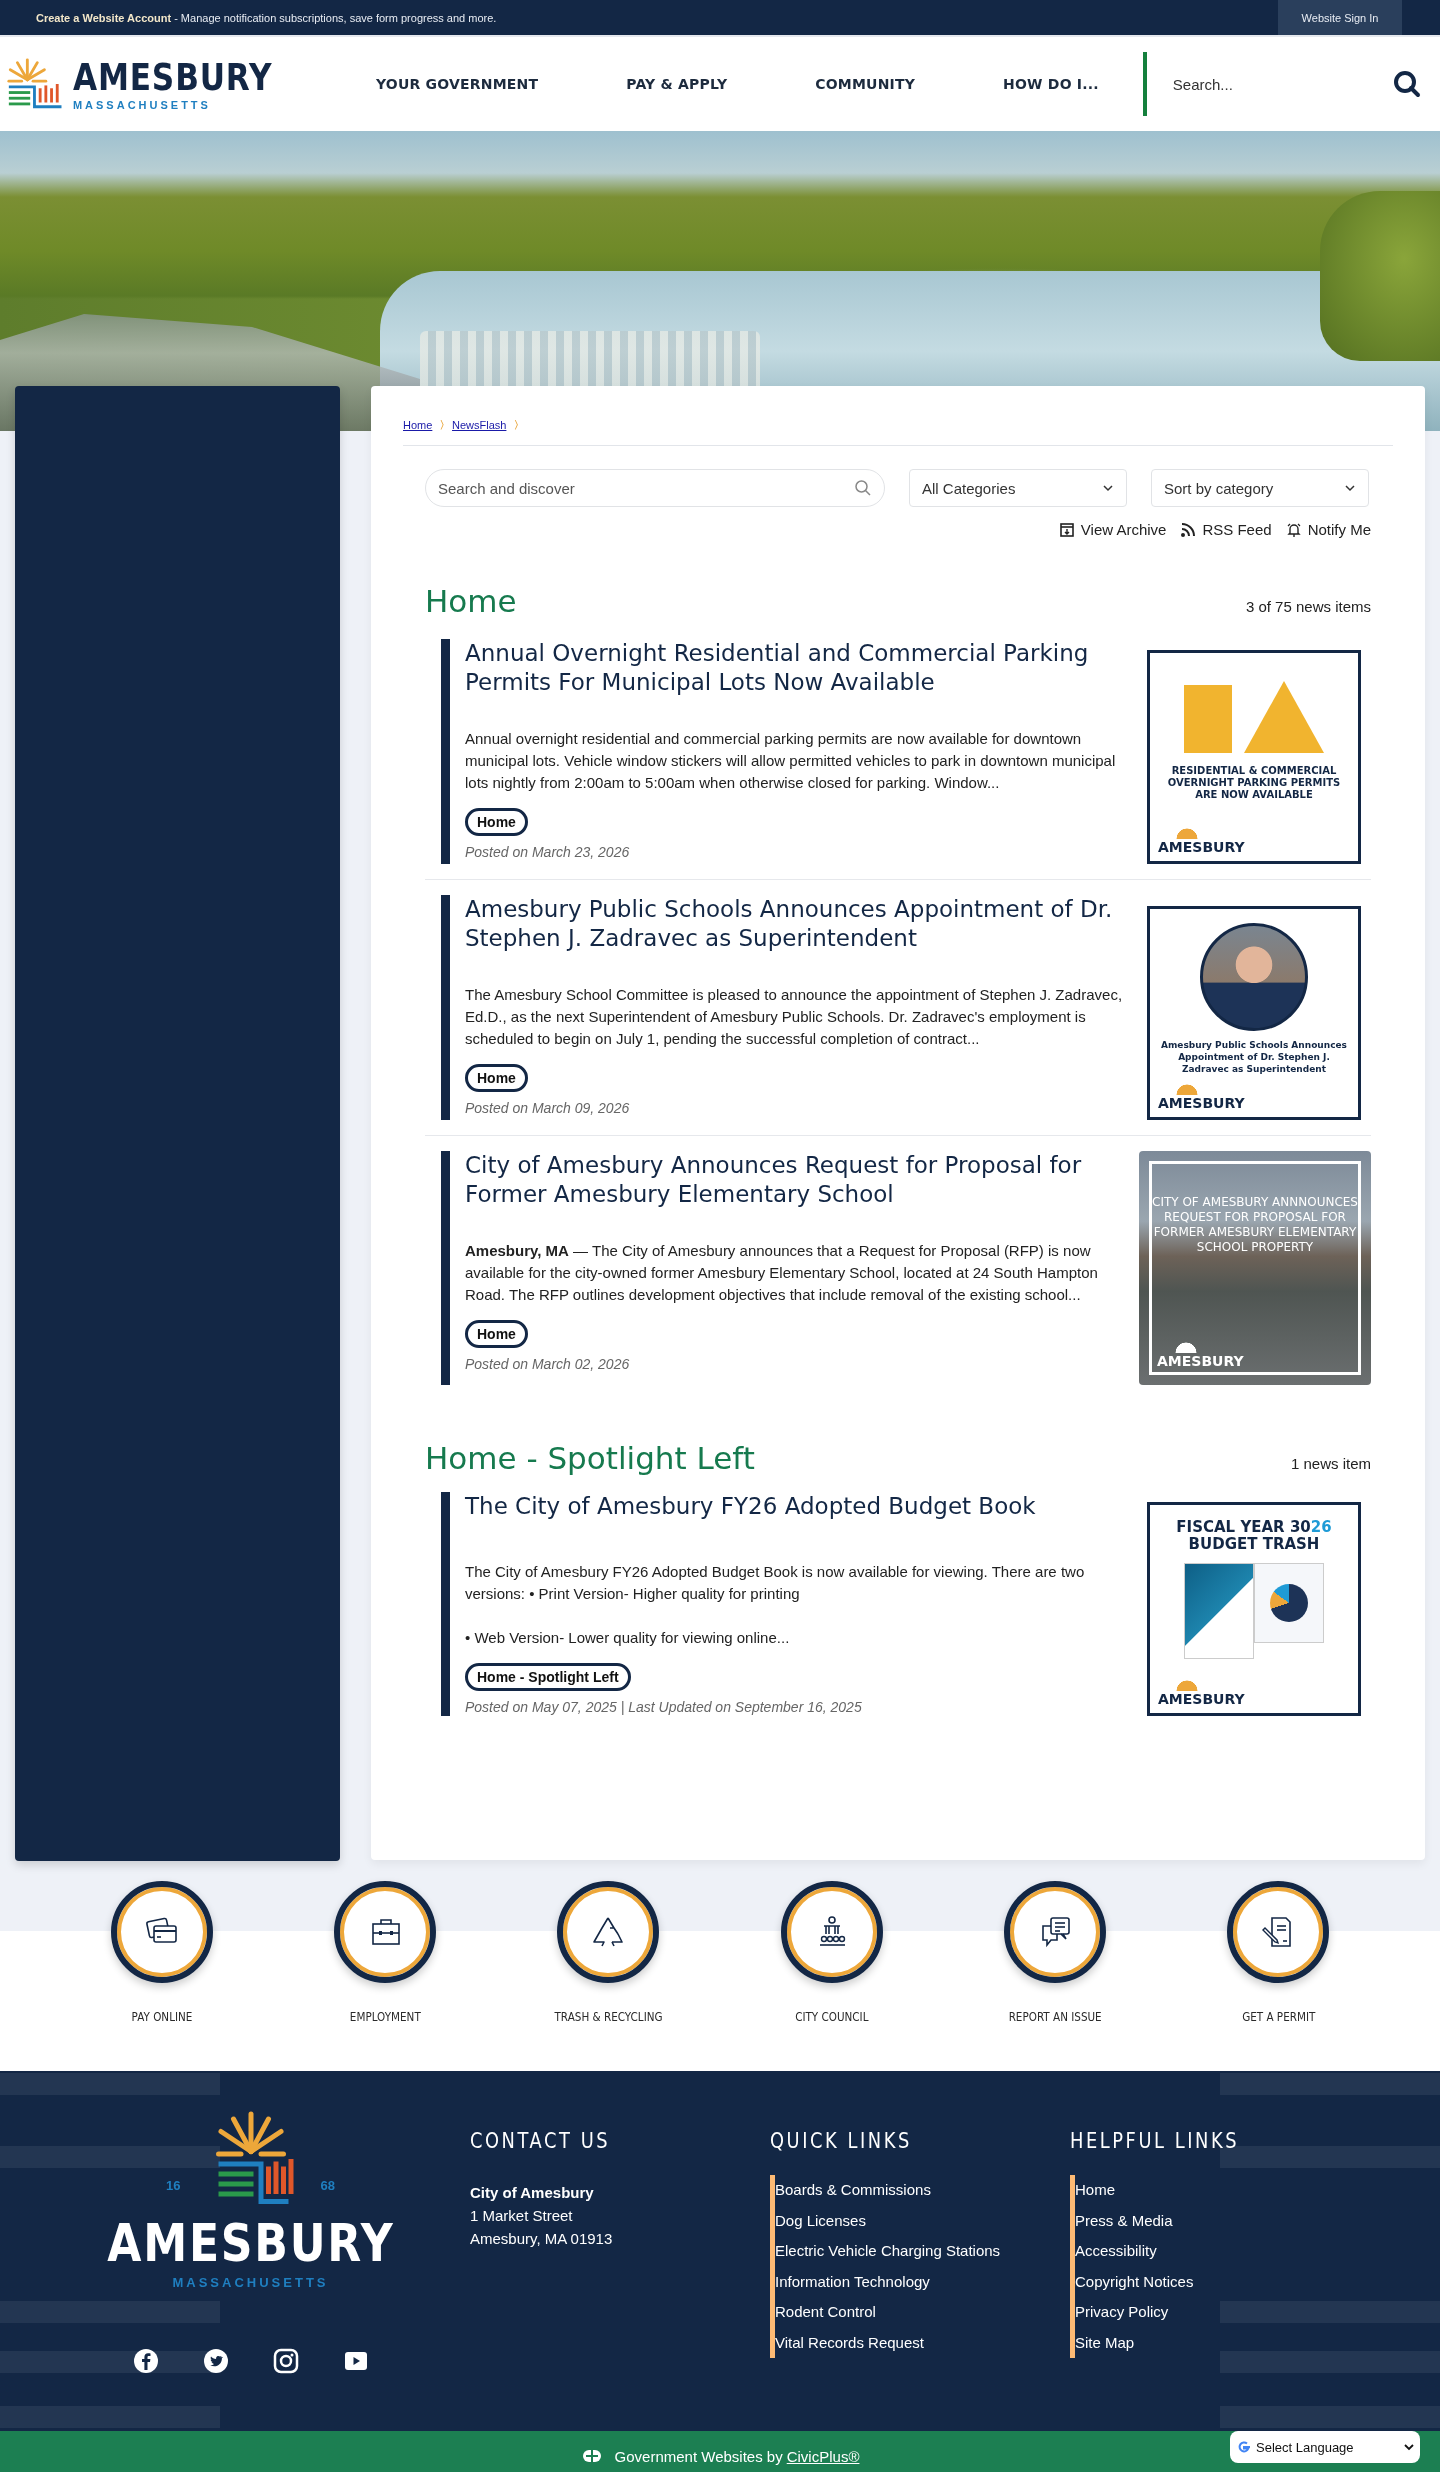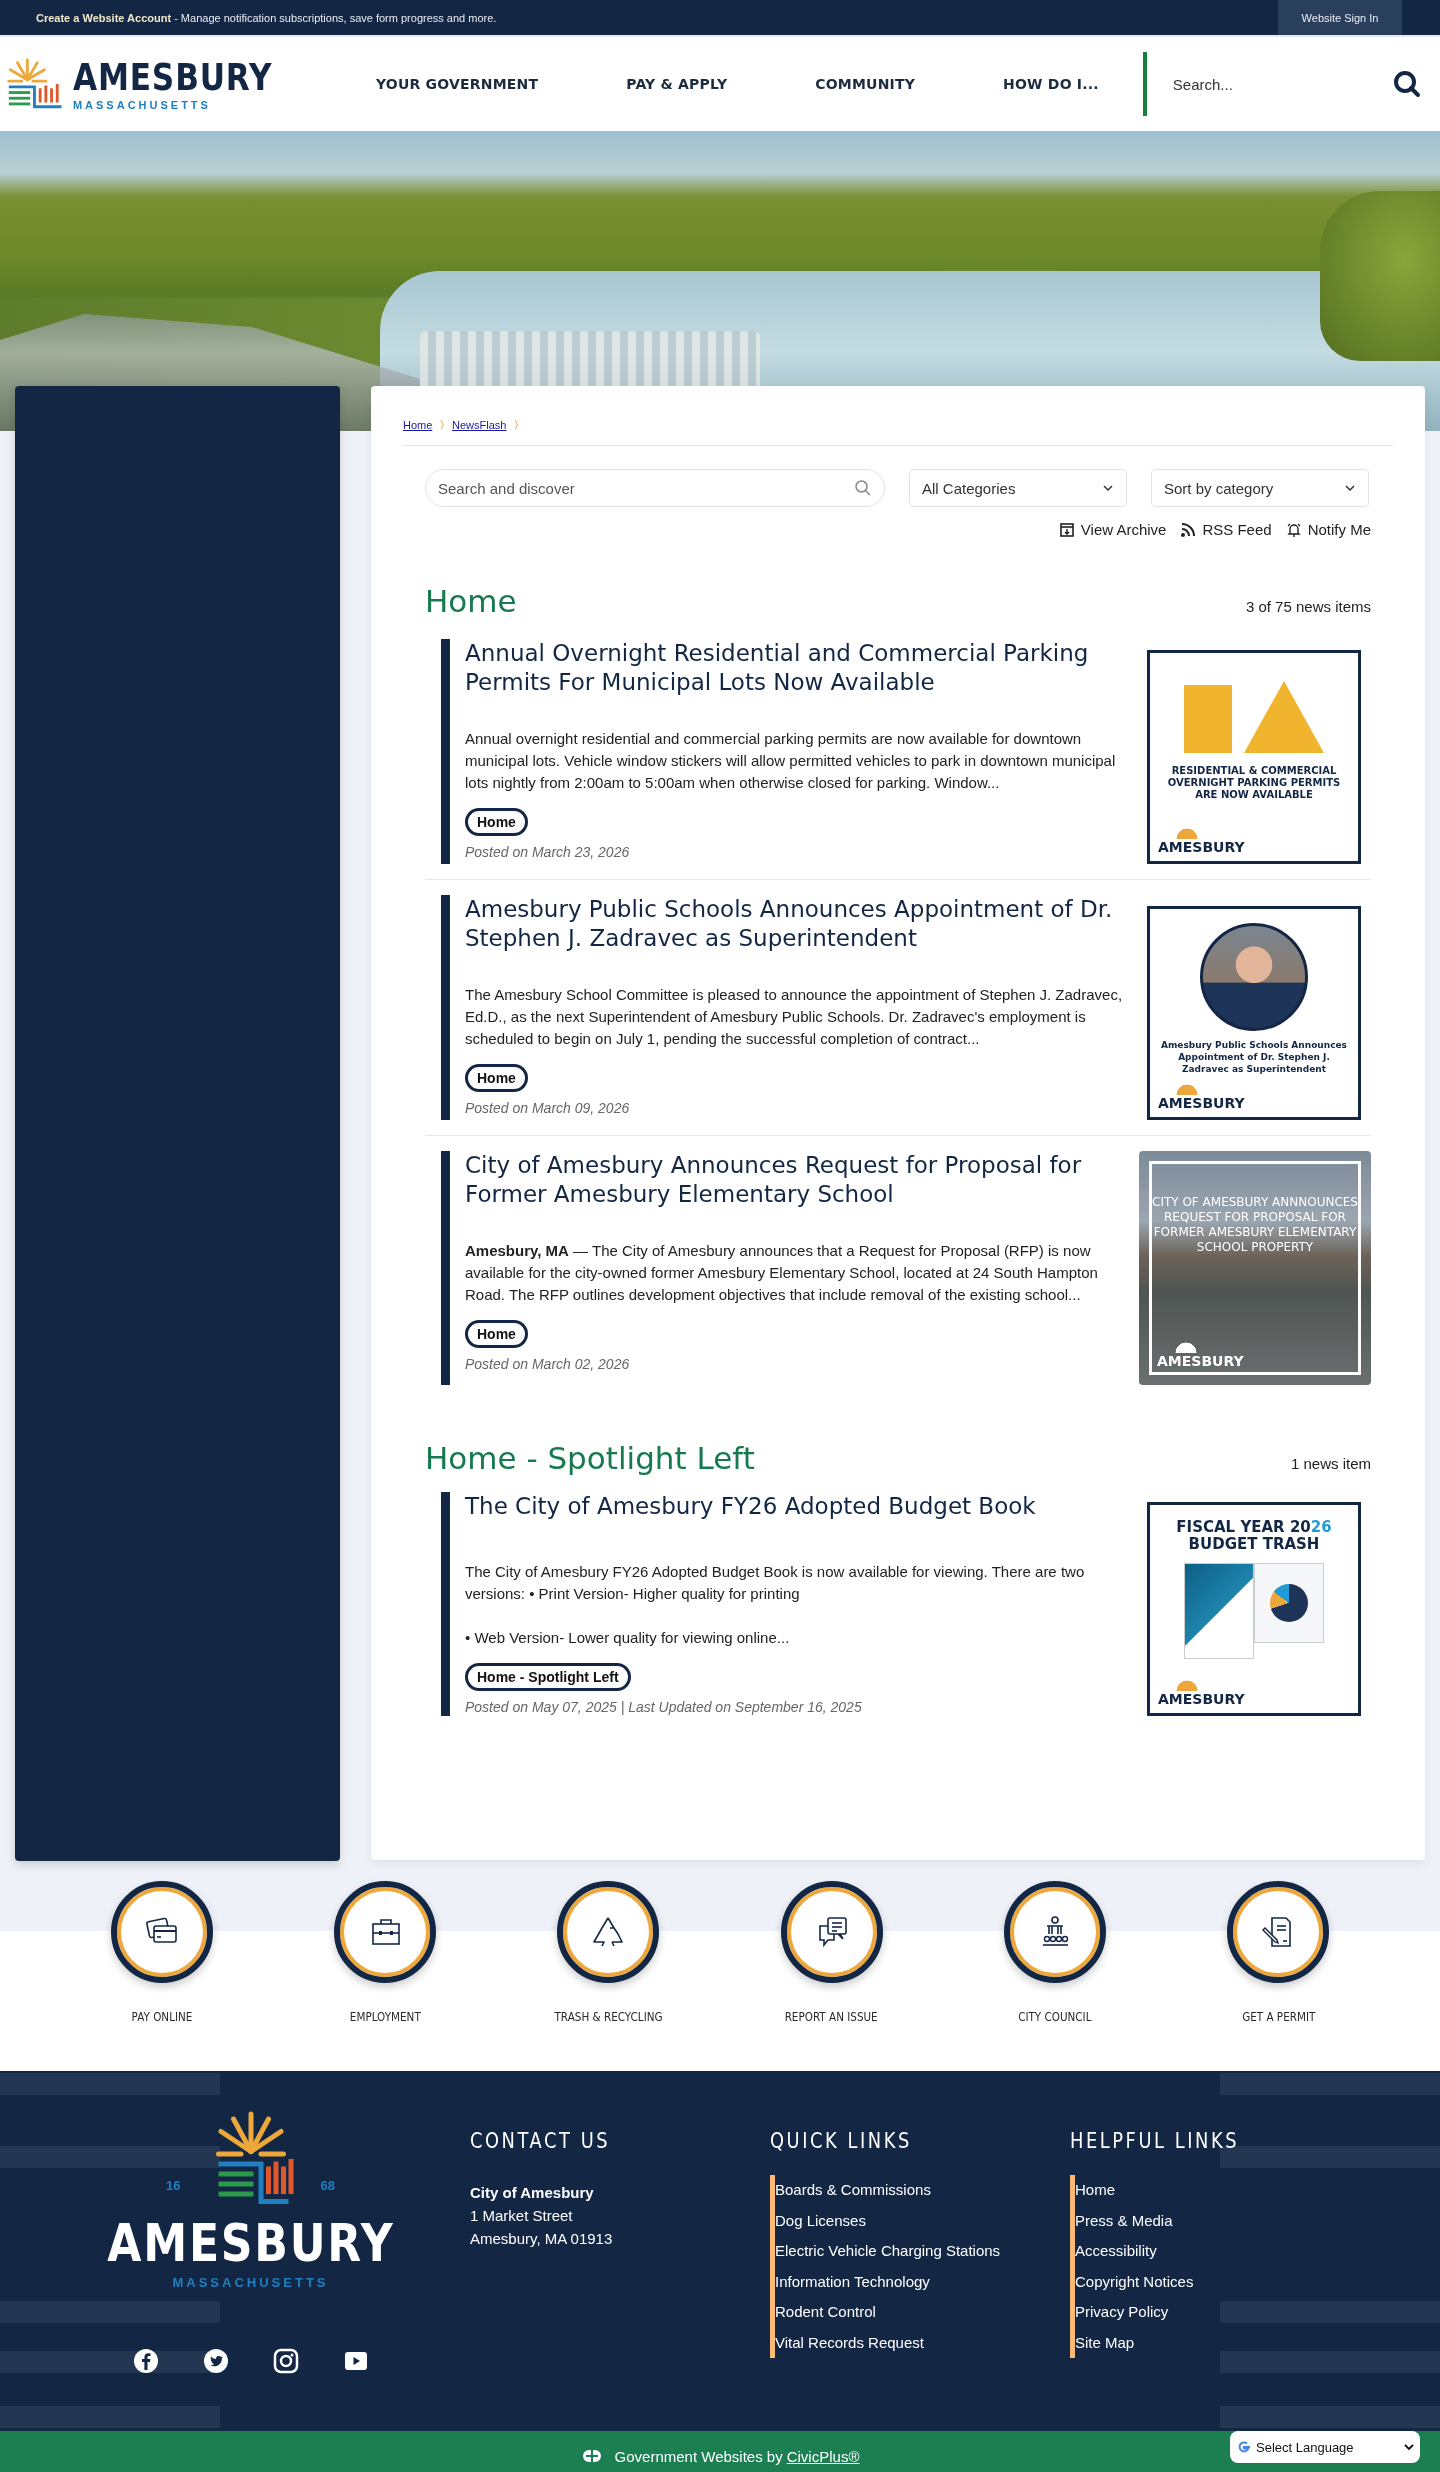--- a/index.html
+++ b/index.html
@@ -287,21 +287,21 @@
       </div>
       <article class="news-item">
         <div class="news-body">
           <h3 class="news-title">The City of Amesbury FY26 Adopted Budget Book</h3>
           <p class="news-desc" style="margin-top:40px;">The City of Amesbury FY26 Adopted Budget Book is now available for viewing. There are two versions:  • Print Version- Higher quality for printing</p>
           <p class="news-desc" style="margin-top:22px;"> • Web Version- Lower quality for viewing online...</p>
           <span class="tag">Home - Spotlight Left</span>
           <p class="posted">Posted on May 07, 2025 | Last Updated on September 16, 2025</p>
         </div>
         <div class="thumb" style="margin-top:10px;">
-          <div class="cap" style="font-size:15px;line-height:17px;"><span>FISCAL YEAR 20</span><span style="color:#1f9bd6;">26</span><br><span>BUDGET TRASH</span></div>
+          <div class="cap" style="font-size:15px;line-height:17px;"><span>FISCAL YEAR 30</span><span style="color:#1f9bd6;">26</span><br><span>BUDGET TRASH</span></div>
           <div style="display:flex;margin-top:10px;">
             <div style="width:70px;height:96px;background:linear-gradient(135deg,#0e5f86 0%,#1d84ad 50%,#fff 51%);border:1px solid #ccc;"></div>
             <div style="width:70px;height:80px;background:#f5f7fa;border:1px solid #ccc;display:flex;align-items:center;justify-content:center;">
                 <div style="width:38px;height:38px;border-radius:50%;background:conic-gradient(#1d3357 0 70%, #eda73a 70% 85%, #1f9bd6 85%);"></div>
               </div>
           </div>
           <div class="mini-logo"><span class="sun"></span><span>AMESBURY</span></div>
         </div>
       </article>
     </section>
@@ -332,47 +332,47 @@
       </div>
     <div class="q-label">EMPLOYMENT</div>
   </div>
   <div class="q-item">
     <div class="q-circle">
         <svg width="40" height="40" viewBox="0 0 40 40">
           <path d="M20 6 L26 16 L22 16 M14 16 L10 23 M20 6 L14 16 M30 22 L34 30 L24 30 M24 30 L26 34 M10 23 L6 30 L16 30 L14 34 M26 16 L30 22" stroke="#132745" stroke-width="1.6" fill="none" stroke-linejoin="round"></path>
         </svg>
       </div>
     <div class="q-label">TRASH &amp; RECYCLING</div>
-  </div>
-  <div class="q-item">
-    <div class="q-circle">
-        <svg width="40" height="40" viewBox="0 0 40 40">
-          <rect x="16" y="6" width="18" height="16" rx="2" stroke="#132745" stroke-width="1.6" fill="#fff"></rect>
-          <path d="M28 22 L31 27 L26 22" stroke="#132745" stroke-width="1.6" fill="none"></path>
-          <line x1="20" y1="11" x2="30" y2="11" stroke="#132745" stroke-width="1.6"></line>
-          <line x1="20" y1="15" x2="30" y2="15" stroke="#132745" stroke-width="1.6"></line>
-          <line x1="20" y1="19" x2="25" y2="19" stroke="#132745" stroke-width="1.6"></line>
-          <path d="M16 14 H8 V28 H12 V33 L16 28 H22 V22" stroke="#132745" stroke-width="1.6" fill="none"></path>
-        </svg>
-      </div>
-    <div class="q-label">REPORT AN ISSUE</div>
   </div>
   <div class="q-item">
     <div class="q-circle">
         <svg width="40" height="40" viewBox="0 0 40 40">
           <circle cx="20" cy="8" r="3" stroke="#132745" stroke-width="1.6" fill="none"></circle>
           <path d="M12 14 H28 M14 14 V22 M26 14 V22 M17 14 V22 M23 14 V22" stroke="#132745" stroke-width="1.6"></path>
           <circle cx="12" cy="27" r="2.5" stroke="#132745" stroke-width="1.4" fill="none"></circle>
           <circle cx="18" cy="27" r="2.5" stroke="#132745" stroke-width="1.4" fill="none"></circle>
           <circle cx="24" cy="27" r="2.5" stroke="#132745" stroke-width="1.4" fill="none"></circle>
           <circle cx="30" cy="27" r="2.5" stroke="#132745" stroke-width="1.4" fill="none"></circle>
           <line x1="8" y1="33" x2="33" y2="33" stroke="#132745" stroke-width="1.6"></line>
         </svg>
       </div>
     <div class="q-label">CITY COUNCIL</div>
+  </div>
+  <div class="q-item">
+    <div class="q-circle">
+        <svg width="40" height="40" viewBox="0 0 40 40">
+          <rect x="16" y="6" width="18" height="16" rx="2" stroke="#132745" stroke-width="1.6" fill="#fff"></rect>
+          <path d="M28 22 L31 27 L26 22" stroke="#132745" stroke-width="1.6" fill="none"></path>
+          <line x1="20" y1="11" x2="30" y2="11" stroke="#132745" stroke-width="1.6"></line>
+          <line x1="20" y1="15" x2="30" y2="15" stroke="#132745" stroke-width="1.6"></line>
+          <line x1="20" y1="19" x2="25" y2="19" stroke="#132745" stroke-width="1.6"></line>
+          <path d="M16 14 H8 V28 H12 V33 L16 28 H22 V22" stroke="#132745" stroke-width="1.6" fill="none"></path>
+        </svg>
+      </div>
+    <div class="q-label">REPORT AN ISSUE</div>
   </div>
   <div class="q-item">
     <div class="q-circle">
         <svg width="40" height="40" viewBox="0 0 40 40">
           <path d="M14 6 H28 L32 10 V34 H14 Z" stroke="#132745" stroke-width="1.6" fill="none"></path>
           <line x1="19" y1="14" x2="28" y2="14" stroke="#132745" stroke-width="1.6"></line>
           <line x1="19" y1="18" x2="28" y2="18" stroke="#132745" stroke-width="1.6"></line>
           <line x1="25" y1="29" x2="29" y2="29" stroke="#132745" stroke-width="1.6"></line>
           <path d="M7 16 L19 28 L20 31 L17 30 L5 18 Z" stroke="#132745" stroke-width="1.4" fill="#fff"></path>
         </svg>

